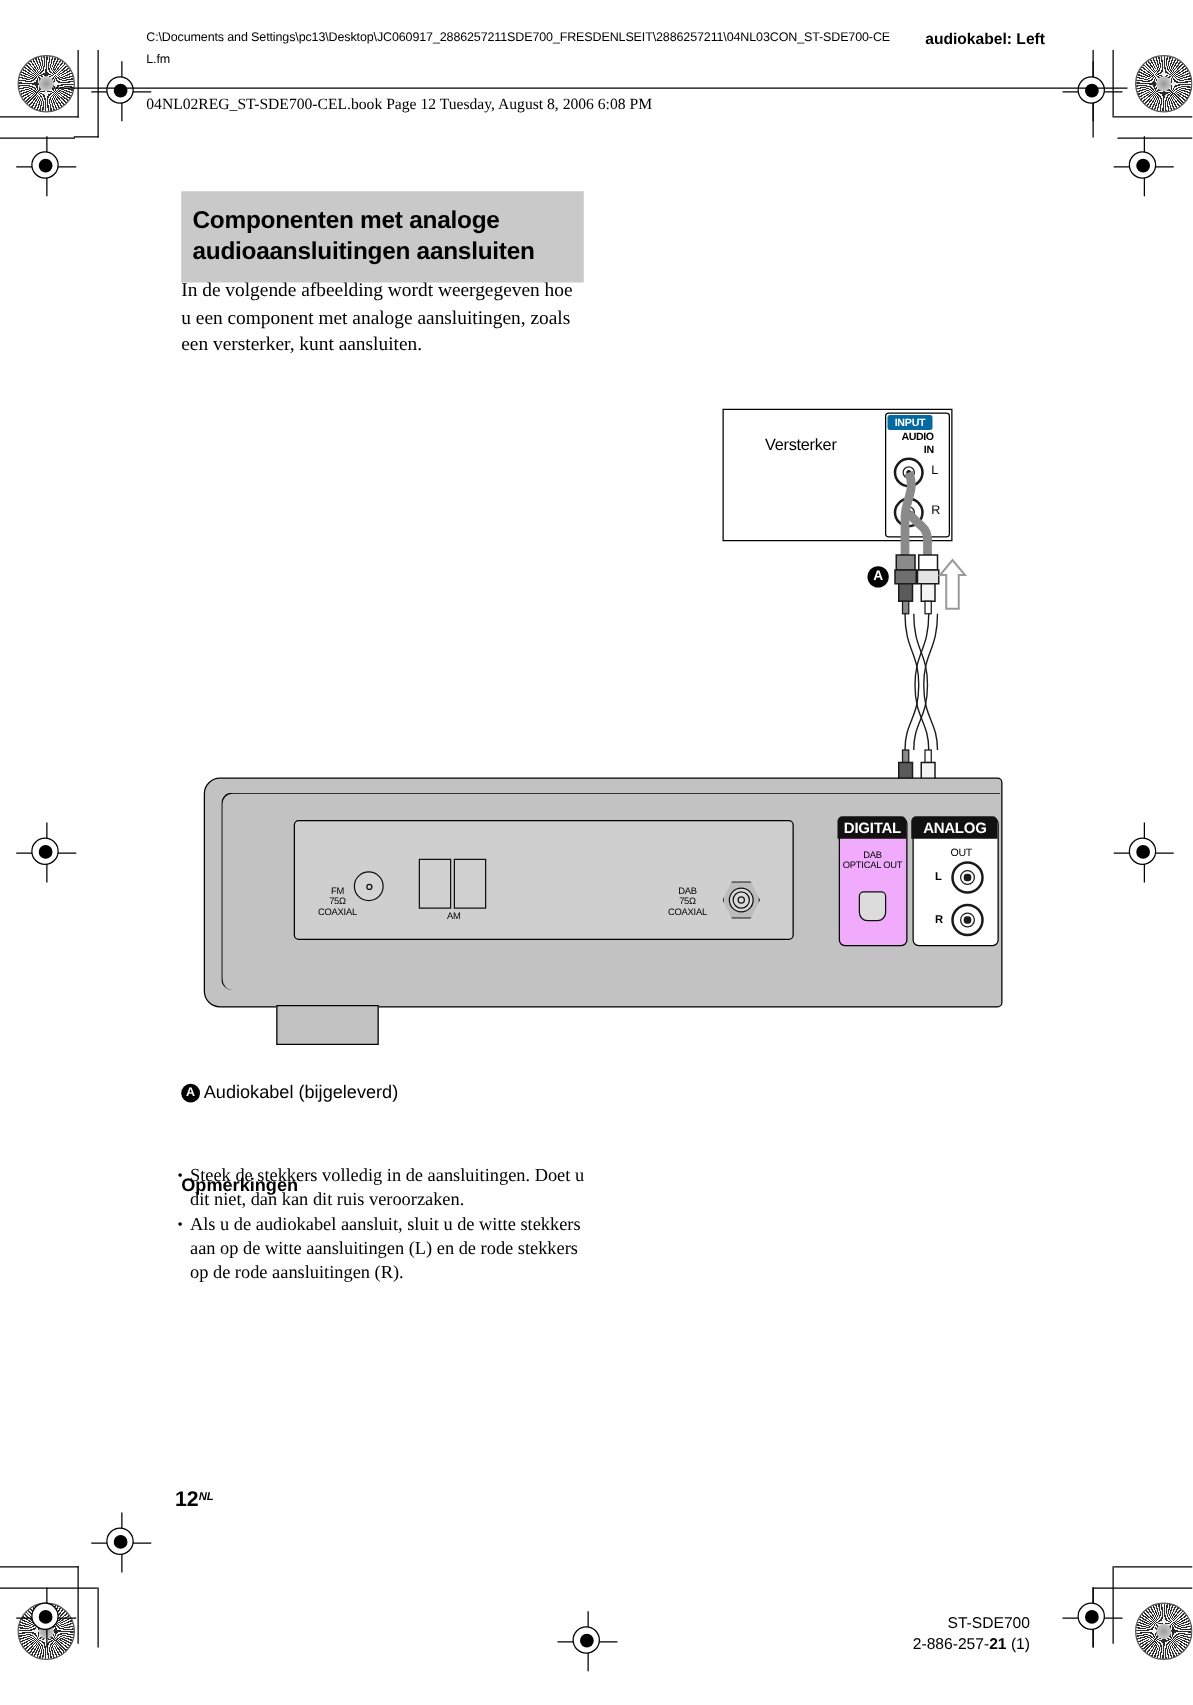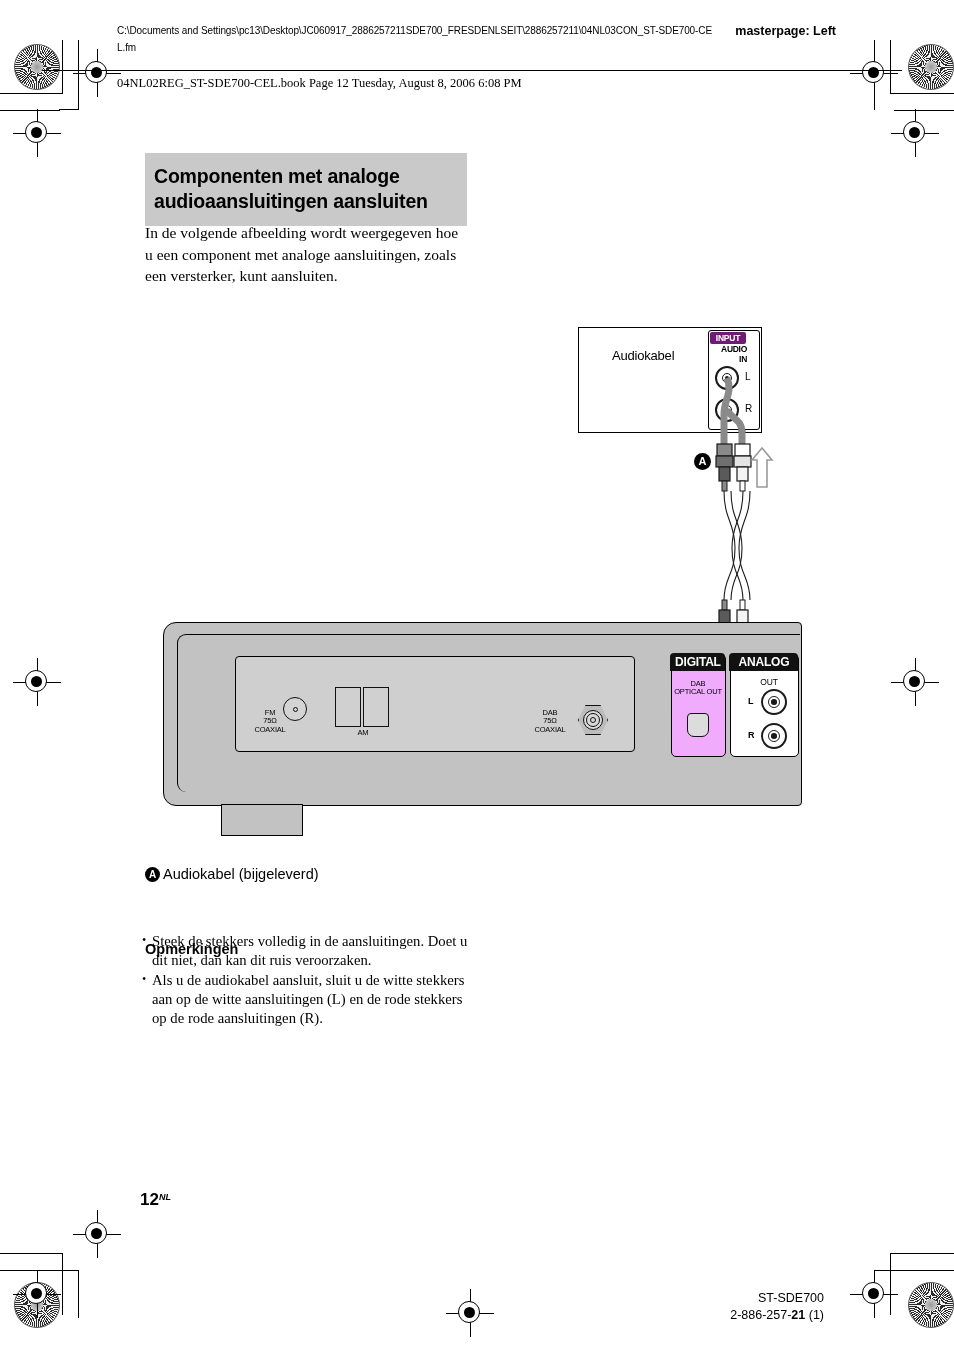--- a/index.html
+++ b/index.html
@@ -134,21 +134,21 @@
     width: 52px; height: 100px;
     background: #fff;
     border: 1.5px solid #000;
     border-radius: 3px;
     box-sizing: border-box;
   }
   .jackplate-hdr {
     position: absolute;
     left: 710px; top: 332px;
     width: 36px; height: 12px;
-    background: #701a75;
+    background: #0369a1;
     color: #fff;
     font-size: 8.5px;
     font-weight: bold;
     text-align: center;
     line-height: 12px;
     letter-spacing: -0.2px;
     border-radius: 2px;
   }
   .audioin {
     position: absolute;
@@ -502,29 +502,29 @@
   </div>
   <div class="reg-mark" style="left:452px; top:1295px;">
     <div class="h"></div>
       <div class="v"></div>
       <div class="ring"></div>
       <div class="dot"></div>
   </div>
 </div>
 
 <div class="path-block">C:\Documents and Settings\pc13\Desktop\JC060917_2886257211SDE700_FRESDENLSEIT\2886257211\04NL03CON_ST-SDE700-CEL.fm</div>
-<div class="masterpage">masterpage: Left</div>
+<div class="masterpage">audiokabel: Left</div>
 <div class="bookline-rule"></div>
 <div class="bookline">04NL02REG_ST-SDE700-CEL.book  Page 12  Tuesday, August 8, 2006  6:08 PM</div>
 
 <div class="heading">Componenten met analoge audioaansluitingen aansluiten</div>
 <div class="intro">In de volgende afbeelding wordt weergegeven hoe u een component met analoge aansluitingen, zoals een versterker, kunt aansluiten.</div>
 
 <div class="amp-box"></div>
-<div class="amp-label">Audiokabel</div>
+<div class="amp-label">Versterker</div>
 
 <div class="jackplate"></div>
 <div class="jackplate-hdr">INPUT</div>
 <div class="audioin">
   <div>AUDIO</div>
   <div>IN</div>
 </div>
 
 <div class="rca" style="left:715px; top:366px; width:24px; height:24px;"></div>
 <div class="rca" style="left:715px; top:398px; width:24px; height:24px;"></div>

